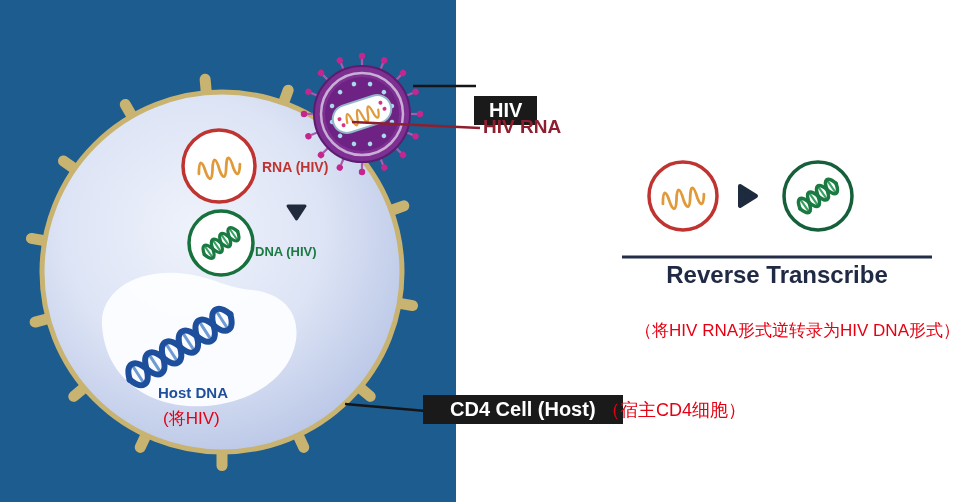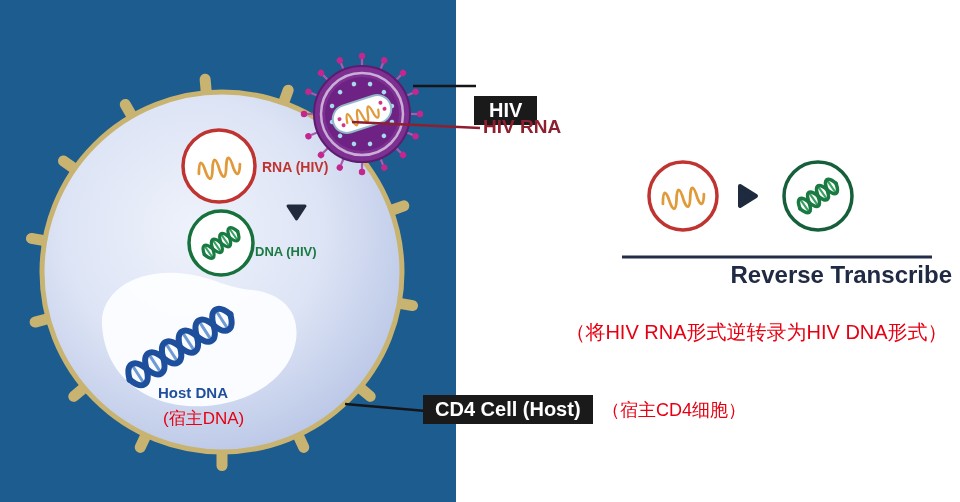--- a/index.html
+++ b/index.html
@@ -54,42 +54,42 @@
   .host-dna-label-cn {
     left: 163px; top: 409px;
     color: var(--cn-red, #e60012);
     font-size: 17px;
   }
   .cd4-box {
     left: 423px; top: 395px;
     background: var(--label-black, #1a1a1a);
     color: #ffffff;
     font-size: 20px; font-weight: bold;
-    padding: 3px 12px;
+    padding: 3px 27px;
   }
   .cd4-label-cn {
     left: 602px; top: 400px;
     color: var(--cn-red, #e60012);
     font-size: 18px;
     text-align: right;
   }
   .rev-title {
-    left: 602px; top: 261px; width: 350px; text-align: right;
+    left: 602px; top: 261px; width: 350px; text-align: center;
     color: var(--navy-text, #202a44);
     font-size: 24px; font-weight: 800;
   }
   .rev-sub {
     left: 602px; top: 291px; width: 350px; text-align: center;
     color: var(--navy-text, #202a44);
     font-size: 17px; font-weight: bold;
   }
   .rev-cn {
-    left: 553px; top: 321px; width: 407px; text-align: center;
+    left: 553px; top: 321px; width: 407px; text-align: right;
     color: var(--cn-red, #e60012);
-    font-size: 20px;
+    font-size: 17px;
   }
 </style>
 </head>
 <body>
 
 <div class="canvas">
 
   <div class="blue-panel"></div>
 
   <svg class="diagram-svg" width="960" height="502" viewBox="0 0 960 502">
@@ -265,21 +265,21 @@
   <div class="label hiv-box">HIV</div>
 
   <div class="label hiv-rna-label">HIV RNA</div>
 
   <div class="label rna-circle-label">RNA (HIV)</div>
 
   <div class="label dna-circle-label">DNA (HIV)</div>
 
   <div class="label host-dna-label">Host DNA</div>
 
-  <div class="label host-dna-label-cn">(宿主DNA)</div>
+  <div class="label host-dna-label-cn">(将HIV)</div>
 
   <div class="label cd4-box">CD4 Cell (Host)</div>
 
   <div class="label cd4-label-cn">（宿主CD4细胞）</div>
 
   <div class="label rev-title">Reverse Transcribe</div>
 
 
   <div class="label rev-cn">（将HIV RNA形式逆转录为HIV DNA形式）</div>
 

